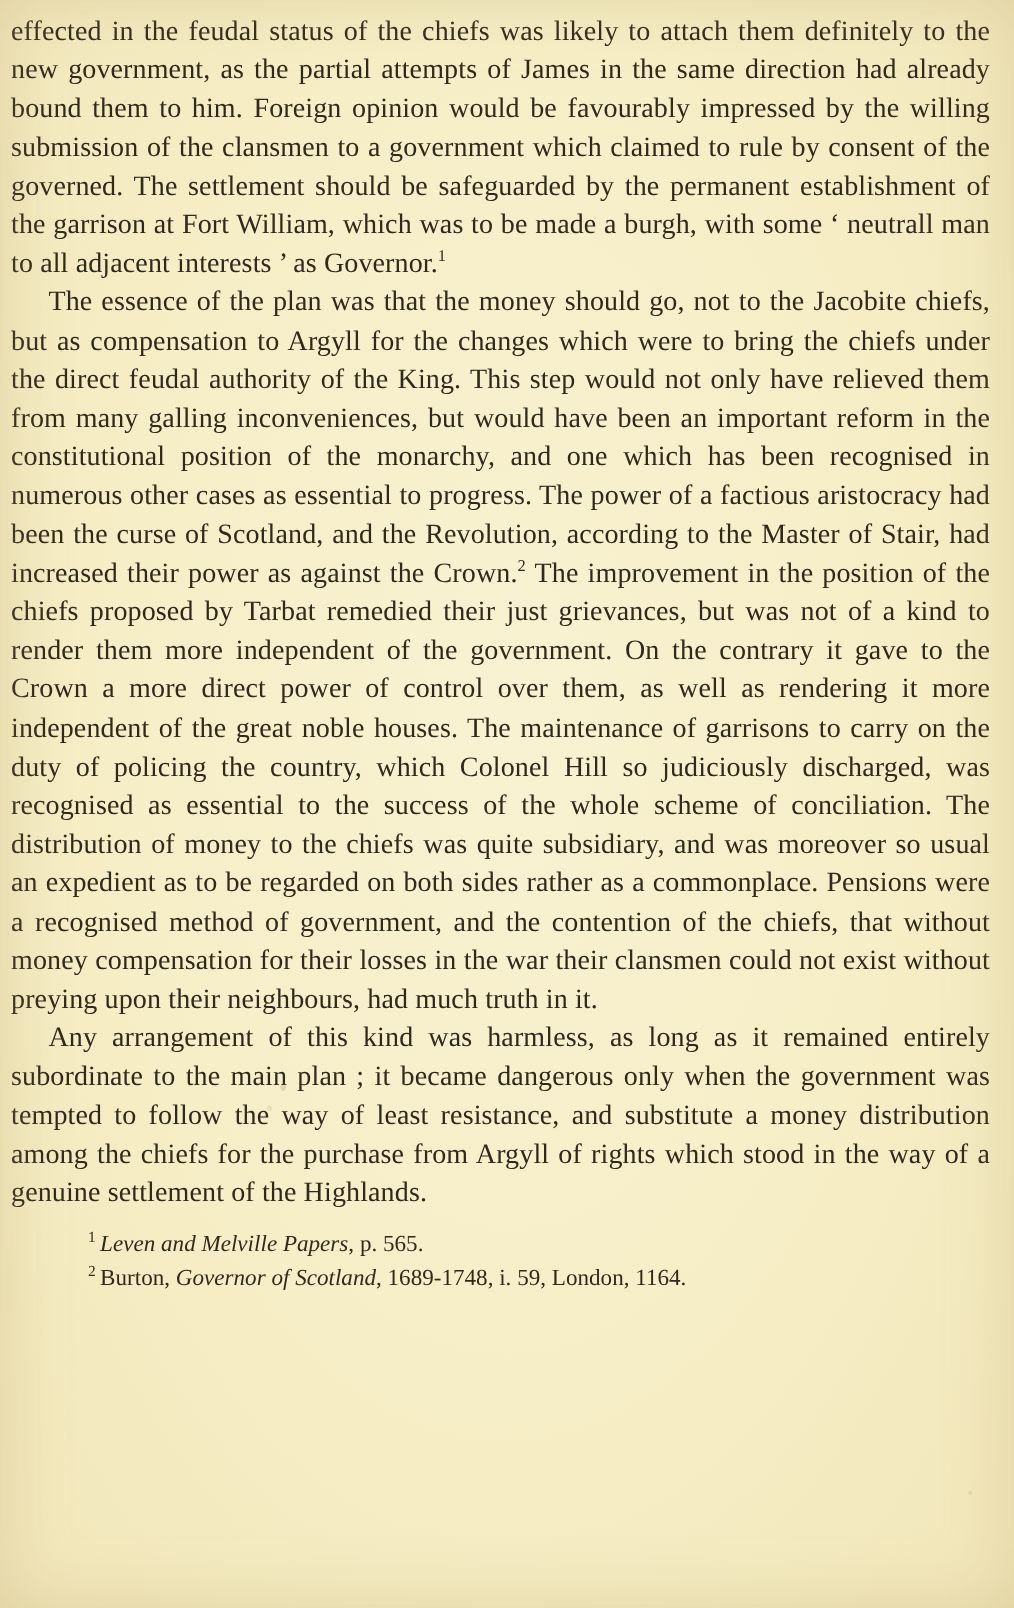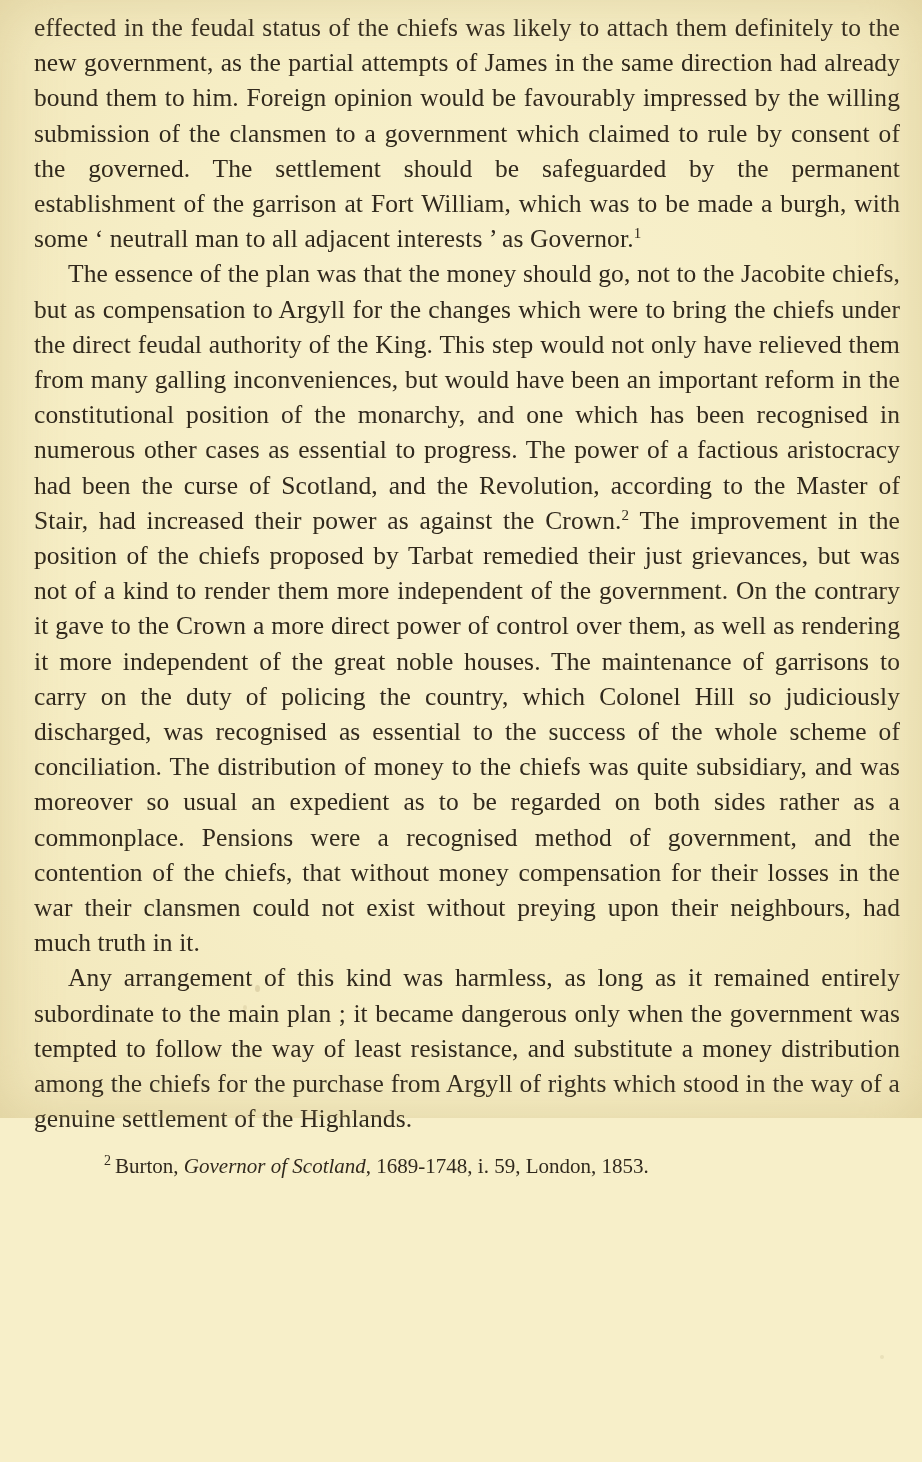--- a/index.html
+++ b/index.html
@@ -10,24 +10,24 @@
     width: 922px;
     height: 1462px;
     background: #f7efc9;
     font-family: "Liberation Serif", serif;
     color: #2c2a20;
     overflow: hidden;
   }
   .page {
     position: relative;
     width: 922px;
-    height: 1118px;
+    height: 1462px;
     background: radial-gradient(ellipse at 50% 45%, #f9f2d2 0%, #f6eec6 55%, #f1e6b9 100%);
     box-sizing: border-box;
-    padding: 10px 22px 0 34px;
+    padding: 10px 22px 0 10px;
   }
   .body-text {
     font-size: 25.5px;
     line-height: 35.2px;
     text-align: justify;
     text-justify: inter-word;
     letter-spacing: 0.1px;
     color: #31291d;
   }
   .para {
@@ -91,21 +91,22 @@
 
     <p class="para"><span>effected in the feudal status of the chiefs was likely to attach them definitely to the new government, as the partial attempts of James in the same direction had already bound them to him. Foreign opinion would be favourably impressed by the willing submission of the clansmen to a government which claimed to rule by consent of the governed.  The settlement should be safeguarded by the permanent establishment of the garrison at Fort William, which was to be made a burgh, with some ‘ neutrall man to all adjacent interests ’ as Governor.</span><span class="sup">1</span></p>
 
     <p class="para indent"><span>The essence of the plan was that the money should go, not to the Jacobite chiefs, but as compensation to Argyll for the changes which were to bring the chiefs under the direct feudal authority of the King.  This step would not only have relieved them from many galling inconveniences, but would have been an important reform in the constitutional position of the monarchy, and one which has been recognised in numerous other cases as essential to progress.  The power of a factious aristocracy had been the curse of Scotland, and the Revolution, according to the Master of Stair, had increased their power as against the Crown.</span><span class="sup">2</span><span>  The improvement in the position of the chiefs proposed by Tarbat remedied their just grievances, but was not of a kind to render them more independent of the government.  On the contrary it gave to the Crown a more direct power of control over them, as well as rendering it more independent of the great noble houses.  The maintenance of garrisons to carry on the duty of policing the country, which Colonel Hill so judiciously discharged, was recognised as essential to the success of the whole scheme of conciliation.  The distribution of money to the chiefs was quite subsidiary, and was moreover so usual an expedient as to be regarded on both sides rather as a commonplace. Pensions were a recognised method of government, and the contention of the chiefs, that without money compensation for their losses in the war their clansmen could not exist without preying upon their neighbours, had much truth in it.</span></p>
 
     <p class="para indent"><span>Any arrangement of this kind was harmless, as long as it remained entirely subordinate to the main plan ; it became dangerous only when the government was tempted to follow the way of least resistance, and substitute a money distribution among the chiefs for the purchase from Argyll of rights which stood in the way of a genuine settlement of the Highlands.</span></p>
 
   </div>
 
   <div class="footnotes">
-    <p class="footnote"><span class="fn-mark">2</span><span>Burton, </span><span class="it">Governor of Scotland</span><span>, 1689-1748, i. 59, London, 1853.</span></p>
+    <p class="footnote"><span class="fn-mark">1</span><span class="it">Leven and Melville Papers</span><span>, p. 565.</span></p>
+    <p class="footnote"><span class="fn-mark">2</span><span>Burton, </span><span class="it">Governor of Scotland</span><span>, 1689-1748, i. 59, London, 1164.</span></p>
   </div>
 
   <div class="speck s1"></div>
   <div class="speck s2"></div>
   <div class="speck s3"></div>
   <div class="speck s4"></div>
   <div class="edge-shade"></div>
 </div>
 
 </body></html>

